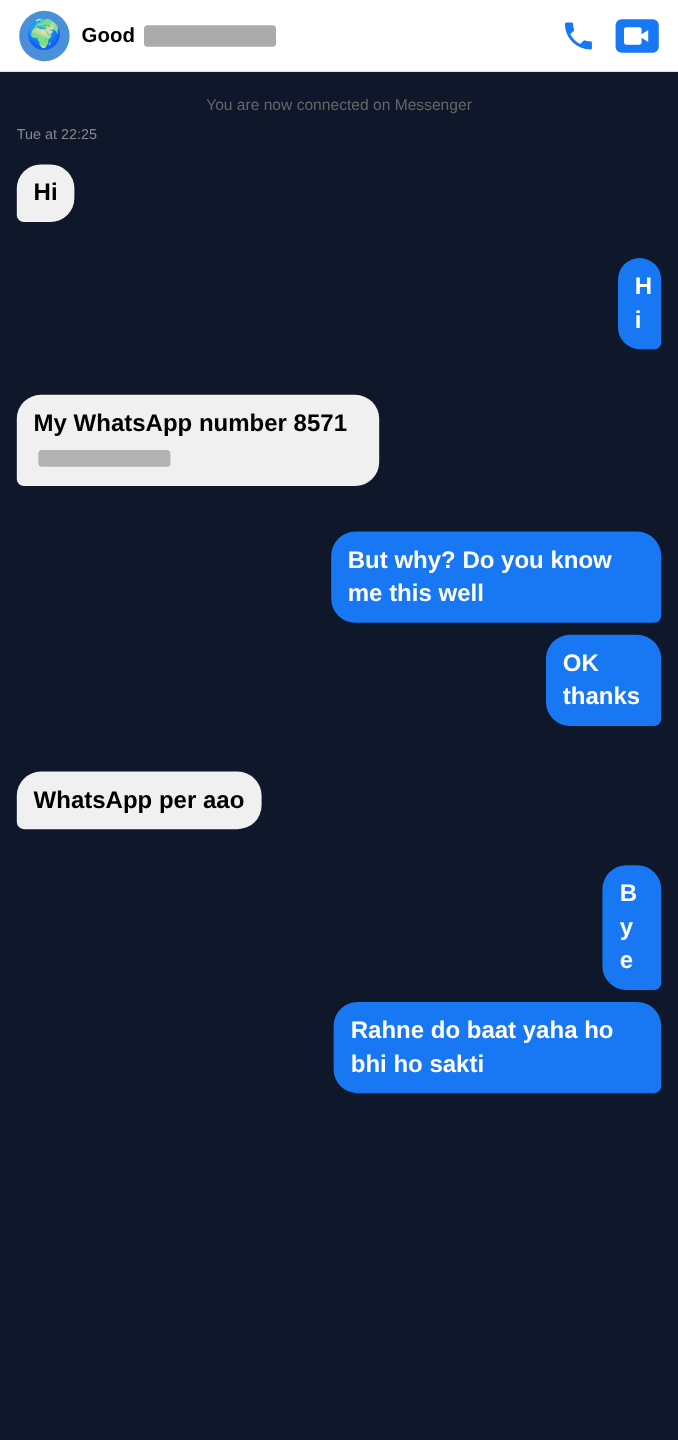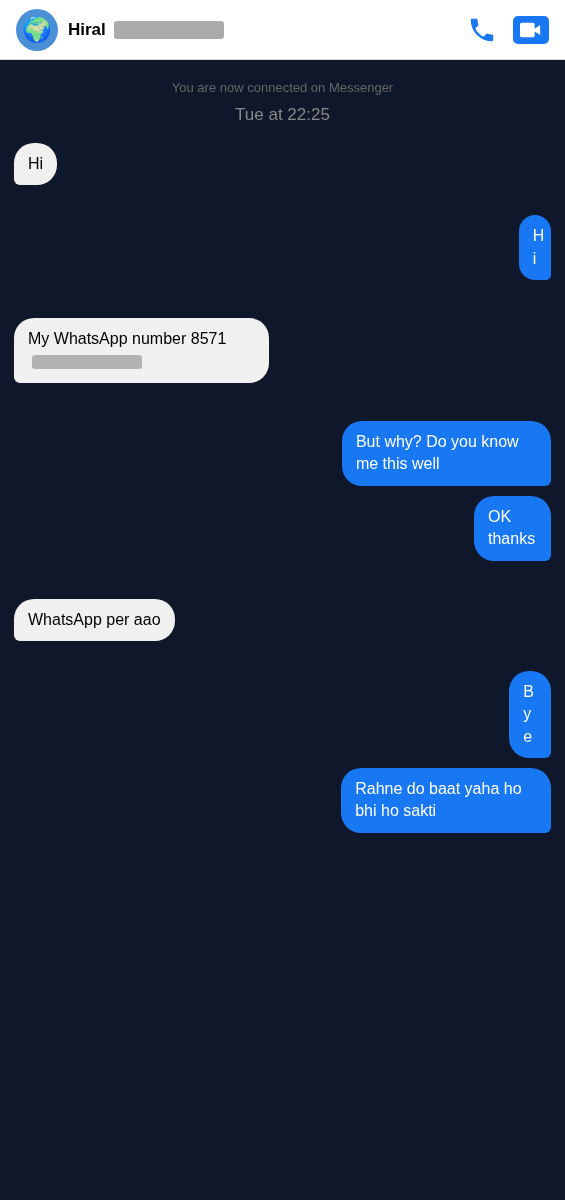--- a/index.html
+++ b/index.html
@@ -107,22 +107,22 @@
     }
 
     .system-message {
       text-align: center;
       font-size: 13px;
       color: #666;
       margin-bottom: 4px;
     }
 
     .timestamp {
-      text-align: center;
-      font-size: 17px;
+      text-align: left;
+      font-size: 12px;
       color: #888;
       margin-bottom: 14px;
       margin-top: 2px;
     }
 
     
     .message-row {
       display: flex;
       margin-bottom: 6px;
     }
@@ -131,24 +131,25 @@
       justify-content: flex-start;
     }
 
     .message-row.right {
       justify-content: flex-end;
     }
 
     .bubble {
       padding: 10px 14px;
       border-radius: 20px;
-      font-size: 16px;
+      font-size: 20px;
       line-height: 1.4;
       max-width: 75%;
       word-wrap: break-word;
+      font-weight: bold;
     }
 
     .bubble.left-bubble {
       background: #f0f0f0;
       color: #000;
       border-bottom-left-radius: 6px;
     }
 
     .bubble.right-bubble {
       background: #1877f2;
@@ -185,21 +186,21 @@
     .spacer {
       height: 16px;
     }
   </style>
 </head>
 <body>
 
 <div class="header">
   <div class="avatar">🌍</div>
   <div class="header-name-area">
-    <span class="contact-name">Hiral</span>
+    <span class="contact-name">Good</span>
     <div class="name-blur"></div>
   </div>
   <div class="header-icons">
     <div class="phone-icon-btn">
       <svg class="phone-icon-svg" viewBox="0 0 24 24" xmlns="http://www.w3.org/2000/svg">
         <path d="M6.62 10.79a15.15 15.15 0 006.59 6.59l2.2-2.2a1 1 0 011.01-.24 11.5 11.5 0 003.59.57 1 1 0 011 1V20a1 1 0 01-1 1A17 17 0 013 4a1 1 0 011-1h3.5a1 1 0 011 1 11.5 11.5 0 00.57 3.59 1 1 0 01-.25 1.01l-2.2 2.19z"></path>
       </svg>
     </div>
     <div class="video-icon-btn">
       <div class="video-icon-box">

